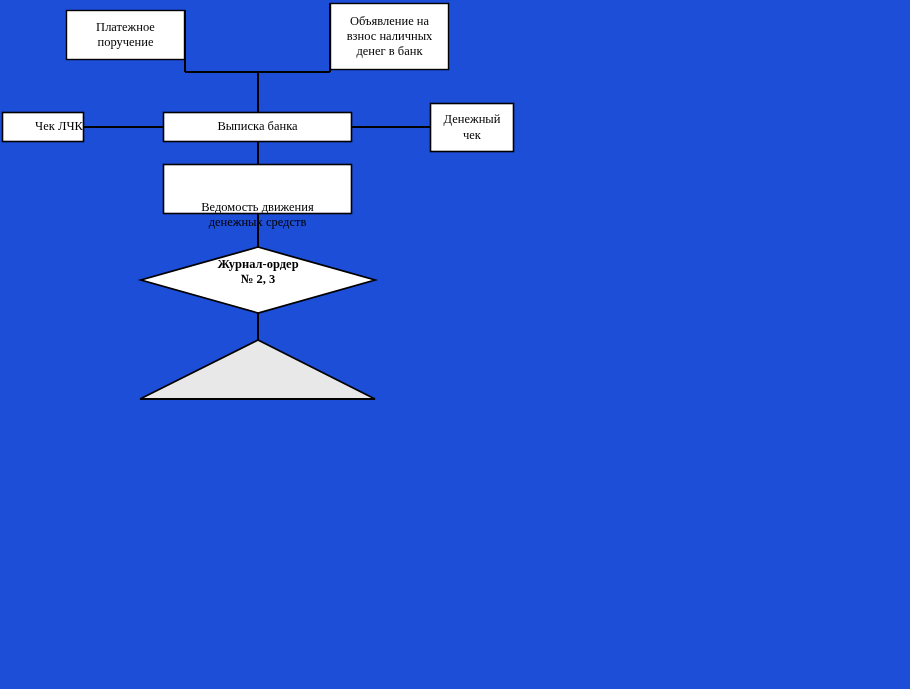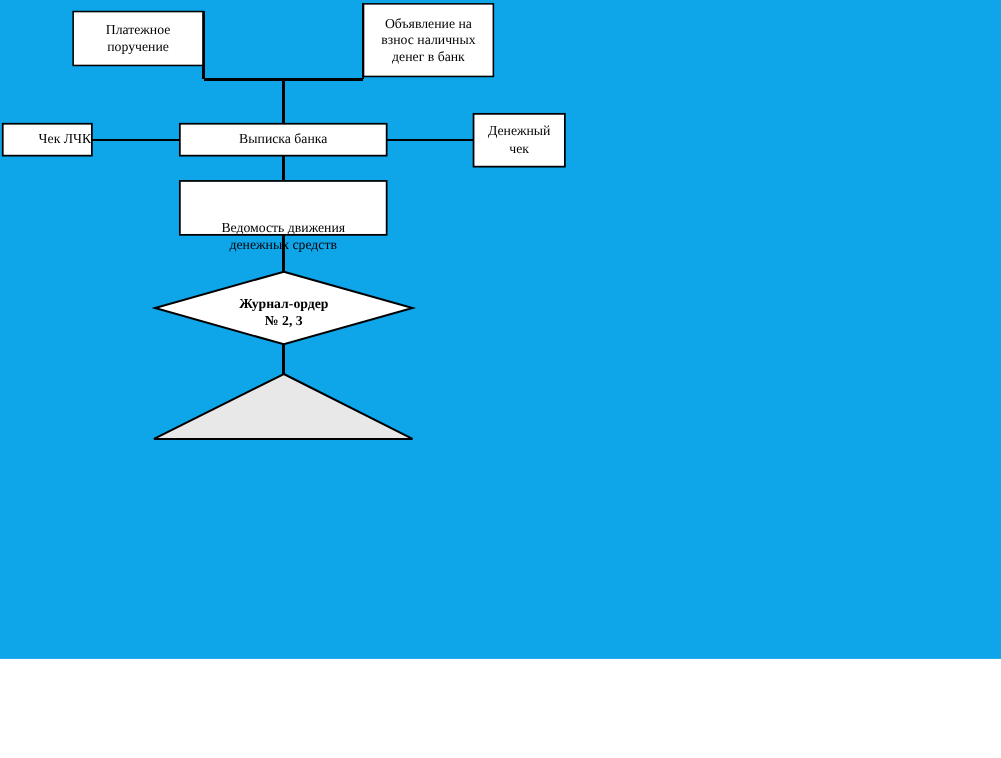--- a/index.html
+++ b/index.html
@@ -11,22 +11,22 @@
   body {
     width: 910px;
     height: 689px;
     font-family: "Liberation Serif", "DejaVu Serif", serif;
     color: #000000;
     overflow: hidden;
   }
   #diagram-canvas {
     position: relative;
     width: 910px;
-    height: 599px;
-    background: #0ea5e9;
+    height: 689px;
+    background: #1d4ed8;
   }
   #diagram-svg {
     position: absolute;
     left: 0;
     top: 0;
     width: 910px;
     height: 689px;
   }
   .node-label {
     position: absolute;
@@ -107,17 +107,17 @@
   <div class="node-label" style="left:18px; top:112px; width:82px; height:30px;">Чек ЛЧК</div>
 
   <div class="node-label" style="left:163px; top:112px; width:189px; height:30px;">Выписка банка</div>
 
   <div class="node-label" style="left:430px; top:103px; width:84px; height:49px;">Денежный
 чек</div>
 
   <div class="node-label" style="left:163px; top:164px; width:189px; height:50px;margin-top:26px;">Ведомость движения
 денежных средств</div>
 
-  <div class="node-label bold" style="left:141px; top:256px; width:234px; height:56px;">Журнал-ордер
+  <div class="node-label bold" style="left:141px; top:244px; width:234px; height:56px;">Журнал-ордер
 № 2, 3</div>
 
 
 </div>
 
 </body></html>

